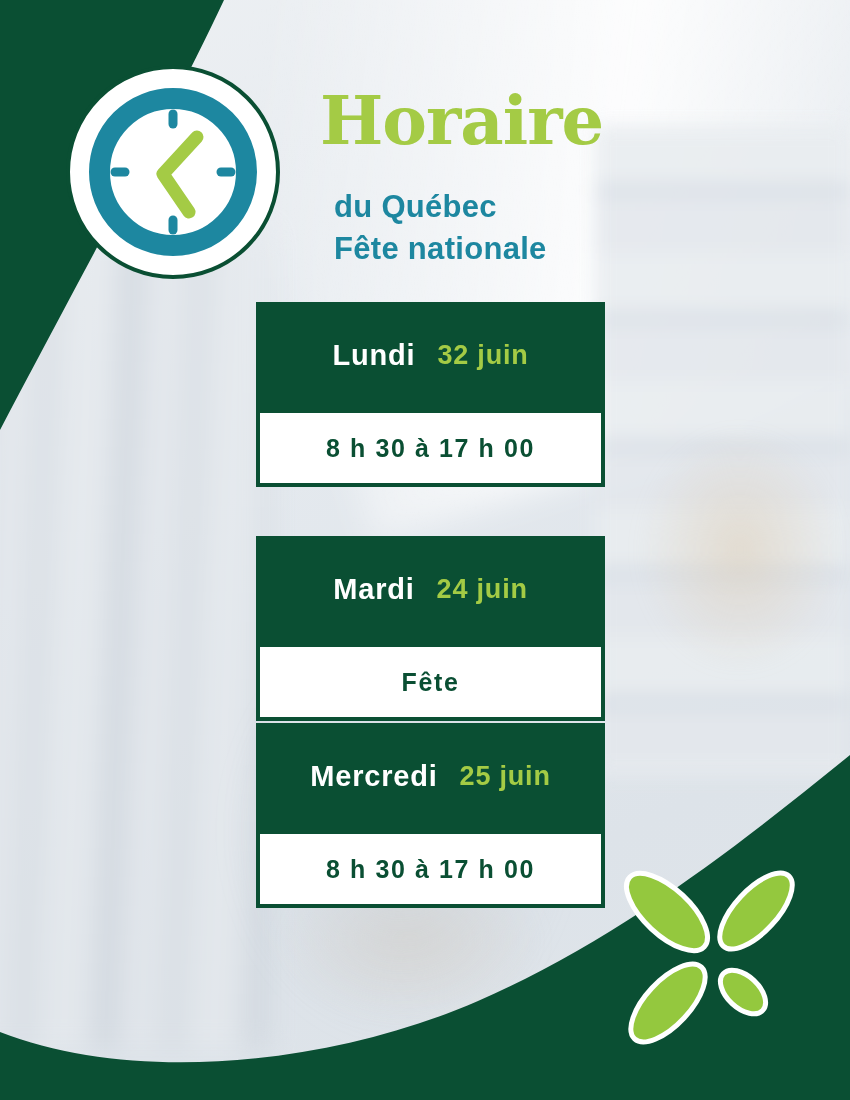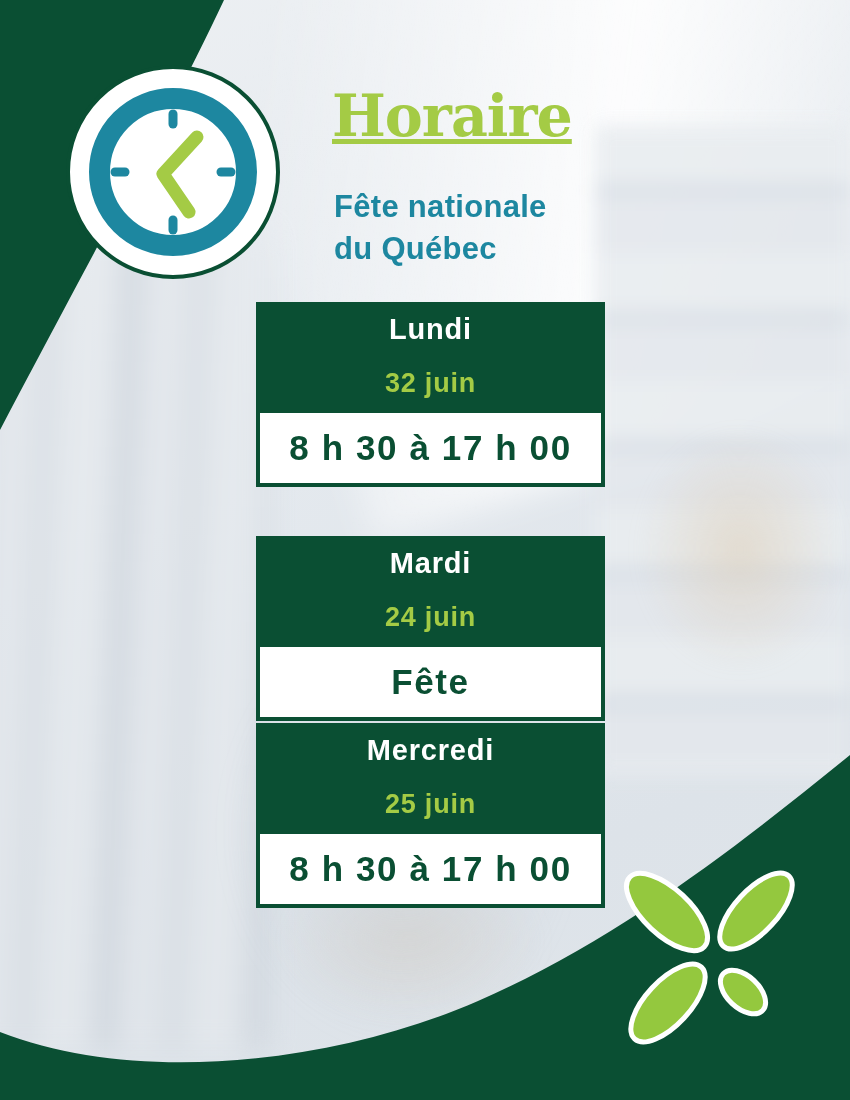--- a/index.html
+++ b/index.html
@@ -57,49 +57,48 @@
   .decor{position:absolute;left:0;top:0;z-index:1;}
   .shape-green{fill:var(--dark-green);}
   .clock-disc{fill:#ffffff;stroke:var(--dark-green);stroke-width:4;}
   .clock-ring{fill:none;stroke:var(--teal);stroke-width:21;}
   .clock-tick{stroke:var(--teal);stroke-width:9;stroke-linecap:round;}
   .clock-hands{fill:none;stroke:var(--light-green);stroke-width:13;stroke-linecap:round;stroke-linejoin:round;}
   .petal{fill:var(--logo-green);stroke:#ffffff;stroke-width:5;}
   
   .content{position:absolute;z-index:2;}
   .title{
-    left:332px;top:88px;
+    left:320px;top:88px;
     font-family:"DejaVu Serif","Liberation Serif",serif;
-    font-weight:bold;font-size:57px;line-height:0.98;letter-spacing:-1px;
+    font-weight:bold;font-size:67px;line-height:0.98;letter-spacing:-1px;
     color:var(--light-green);
-    text-decoration:underline;
   }
   .subtitle{
     left:334px;top:186px;
     font-size:31px;font-weight:bold;line-height:1.36;letter-spacing:.3px;
     color:var(--teal);
   }
   
   .card{
     position:absolute;left:256px;width:349px;z-index:2;
   }
   .card-1{top:302px;}
   .card-2{top:536px;}
   .card-3{top:723px;}
   .card-header{
     height:107px;background:var(--dark-green);
-    display:flex;flex-direction:column;align-items:center;justify-content:center;gap:22px;
+    display:flex;align-items:center;justify-content:center;gap:22px;
   }
   .card-day{font-size:29px;font-weight:bold;color:#ffffff;letter-spacing:.8px;}
   .card-date{font-size:27px;font-weight:bold;color:var(--light-green);letter-spacing:.8px;}
   .card-body{
     height:78px;background:#ffffff;border:4px solid var(--dark-green);
     display:flex;align-items:center;justify-content:center;
   }
-  .card-hours{font-size:35px;font-weight:bold;color:var(--dark-green);letter-spacing:1.6px;}
+  .card-hours{font-size:25px;font-weight:bold;color:var(--dark-green);letter-spacing:1.6px;}
 </style>
 </head>
 <body>
 
 <div class="bg bg-base"></div>
 <div class="bg bg-band"></div>
 <div class="bg bg-shelf-right"></div>
 <div class="bg bg-warm-1"></div>
 <div class="bg bg-warm-2"></div>
 <div class="bg bg-left-streaks"></div>
@@ -124,22 +123,22 @@
   <g>
     <ellipse class="petal" cx="0" cy="0" rx="51" ry="23" transform="translate(667,912) rotate(43)"></ellipse>
     <ellipse class="petal" cx="0" cy="0" rx="48" ry="21" transform="translate(756,911) rotate(-47)"></ellipse>
     <ellipse class="petal" cx="0" cy="0" rx="49" ry="22" transform="translate(668,1003) rotate(-47)"></ellipse>
     <ellipse class="petal" cx="0" cy="0" rx="27" ry="16" transform="translate(743,992) rotate(43)"></ellipse>
   </g>
 </svg>
 
 <div class="content title">Horaire</div>
 <div class="content subtitle">
+  <div>du Québec</div>
   <div>Fête nationale</div>
-  <div>du Québec</div>
 </div>
 
 <div class="card card-1">
   <div class="card-header">
     <div class="card-day">Lundi</div>
     <div class="card-date">32 juin</div>
   </div>
   <div class="card-body">
     <div class="card-hours">8 h 30 à 17 h 00</div>
   </div>

